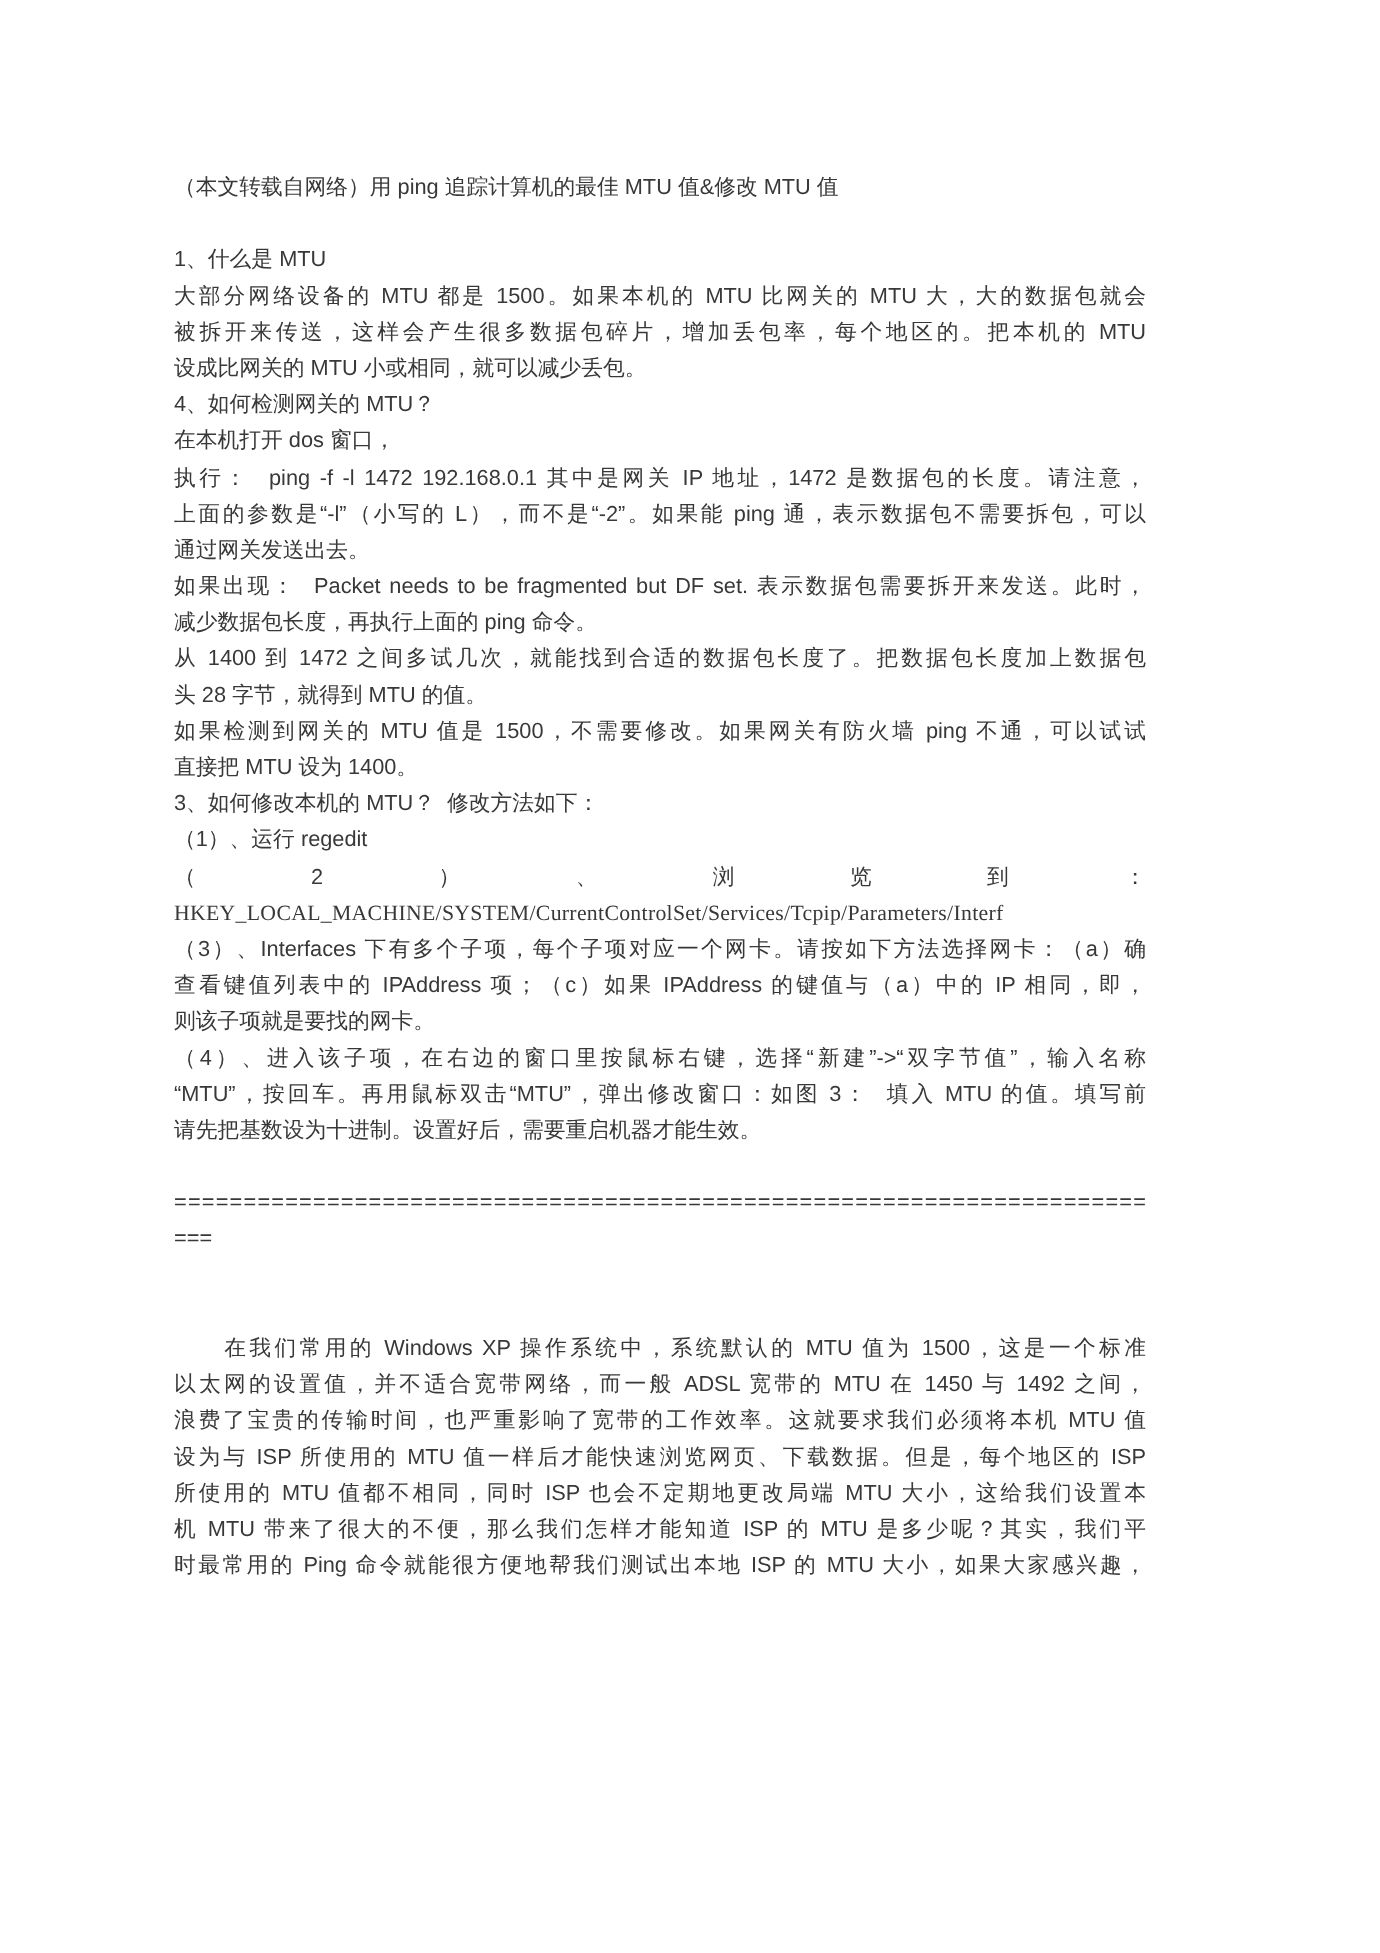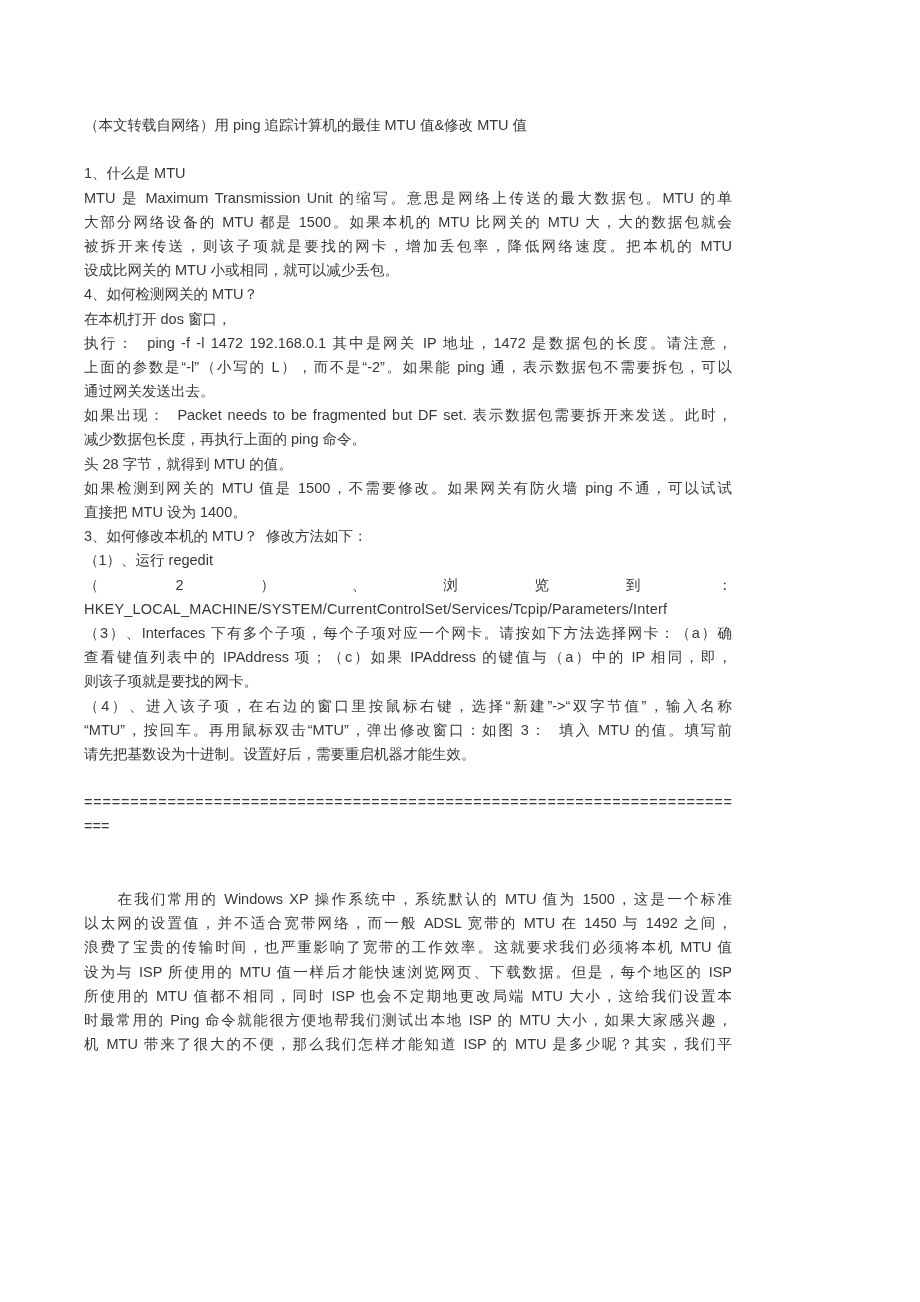--- a/index.html
+++ b/index.html
@@ -10,21 +10,21 @@
   body {
     width: 920px;
     height: 1302px;
     overflow: hidden;
     font-family: "Liberation Sans", "DejaVu Sans", sans-serif;
   }
   .page {
     box-sizing: border-box;
     width: 920px;
     height: 1302px;
-    padding: 113px 132px 0 84px;
+    padding: 113px 132px 0 116px;
     background: #ffffff;
     border-radius: 31px;
   }
   .doc-body {
     width: 648px;
   }
   .line {
     height: 24.2px;
     line-height: 24.2px;
     font-size: 14.5px;
@@ -38,43 +38,43 @@
     text-align: justify;
     text-align-last: justify;
   }
   
   .line.d {
     display: flex;
     justify-content: space-between;
     white-space: normal;
   }
   
-  .line.s1 { letter-spacing: 0.2px; }
+  .line.s1 { letter-spacing: 0.2px; font-family: Liberation Serif, serif; }
   
   .line.s2 { letter-spacing: 0.8px; }
 </style>
 </head>
 <body>
 
 <div class="page">
   <div class="doc-body" id="doc-body">
       <div class="line">（本文转载自网络）用 ping 追踪计算机的最佳 MTU 值&amp;修改 MTU 值</div>
       <div class="line"></div>
       <div class="line">1、什么是 MTU</div>
-      <div class="line j">MTU 是 Maximum Transmission Unit 的缩写。意思是网络上传送的最大数据包。MTU 的单</div>
       <div class="line j">大部分网络设备的 MTU 都是 1500。如果本机的 MTU 比网关的 MTU 大，大的数据包就会</div>
-      <div class="line j">被拆开来传送，则该子项就是要找的网卡，增加丢包率，降低网络速度。把本机的 MTU</div>
+      <div class="line j">被拆开来传送，这样会产生很多数据包碎片，增加丢包率，每个地区的。把本机的 MTU</div>
       <div class="line">设成比网关的 MTU 小或相同，就可以减少丢包。</div>
       <div class="line">4、如何检测网关的 MTU？</div>
       <div class="line">在本机打开 dos 窗口，</div>
       <div class="line j">执行：&nbsp; ping -f -l 1472 192.168.0.1 其中是网关 IP 地址，1472 是数据包的长度。请注意，</div>
       <div class="line j">上面的参数是“-l”（小写的 L），而不是“-2”。如果能 ping 通，表示数据包不需要拆包，可以</div>
       <div class="line">通过网关发送出去。</div>
       <div class="line j">如果出现：&nbsp; Packet needs to be fragmented but DF set. 表示数据包需要拆开来发送。此时，</div>
       <div class="line">减少数据包长度，再执行上面的 ping 命令。</div>
+      <div class="line j">从 1400 到 1472 之间多试几次，就能找到合适的数据包长度了。把数据包长度加上数据包</div>
       <div class="line">头 28 字节，就得到 MTU 的值。</div>
       <div class="line j">如果检测到网关的 MTU 值是 1500，不需要修改。如果网关有防火墙 ping 不通，可以试试</div>
       <div class="line">直接把 MTU 设为 1400。</div>
       <div class="line">3、如何修改本机的 MTU？  修改方法如下：</div>
       <div class="line">（1）、运行 regedit</div>
       <div class="line d">
         <span>（</span>
         <span>2</span>
         <span>）</span>
         <span>、</span>
@@ -93,16 +93,16 @@
       <div class="line"></div>
       <div class="line s2">======================================================================</div>
       <div class="line">===</div>
       <div class="line"></div>
       <div class="line"></div>
       <div class="line j">　　在我们常用的 Windows XP 操作系统中，系统默认的 MTU 值为 1500，这是一个标准</div>
       <div class="line j">以太网的设置值，并不适合宽带网络，而一般 ADSL 宽带的 MTU 在 1450 与 1492 之间，</div>
       <div class="line j">浪费了宝贵的传输时间，也严重影响了宽带的工作效率。这就要求我们必须将本机 MTU 值</div>
       <div class="line j">设为与 ISP 所使用的 MTU 值一样后才能快速浏览网页、下载数据。但是，每个地区的 ISP</div>
       <div class="line j">所使用的 MTU 值都不相同，同时 ISP 也会不定期地更改局端 MTU 大小，这给我们设置本</div>
+      <div class="line j">机 MTU 带来了很大的不便，那么我们怎样才能知道 ISP 的 MTU 是多少呢？其实，我们平</div>
       <div class="line j">时最常用的 Ping 命令就能很方便地帮我们测试出本地 ISP 的 MTU 大小，如果大家感兴趣，</div>
-      <div class="line j">机 MTU 带来了很大的不便，那么我们怎样才能知道 ISP 的 MTU 是多少呢？其实，我们平</div>
     </div>
 </div>
 
 </body></html>

